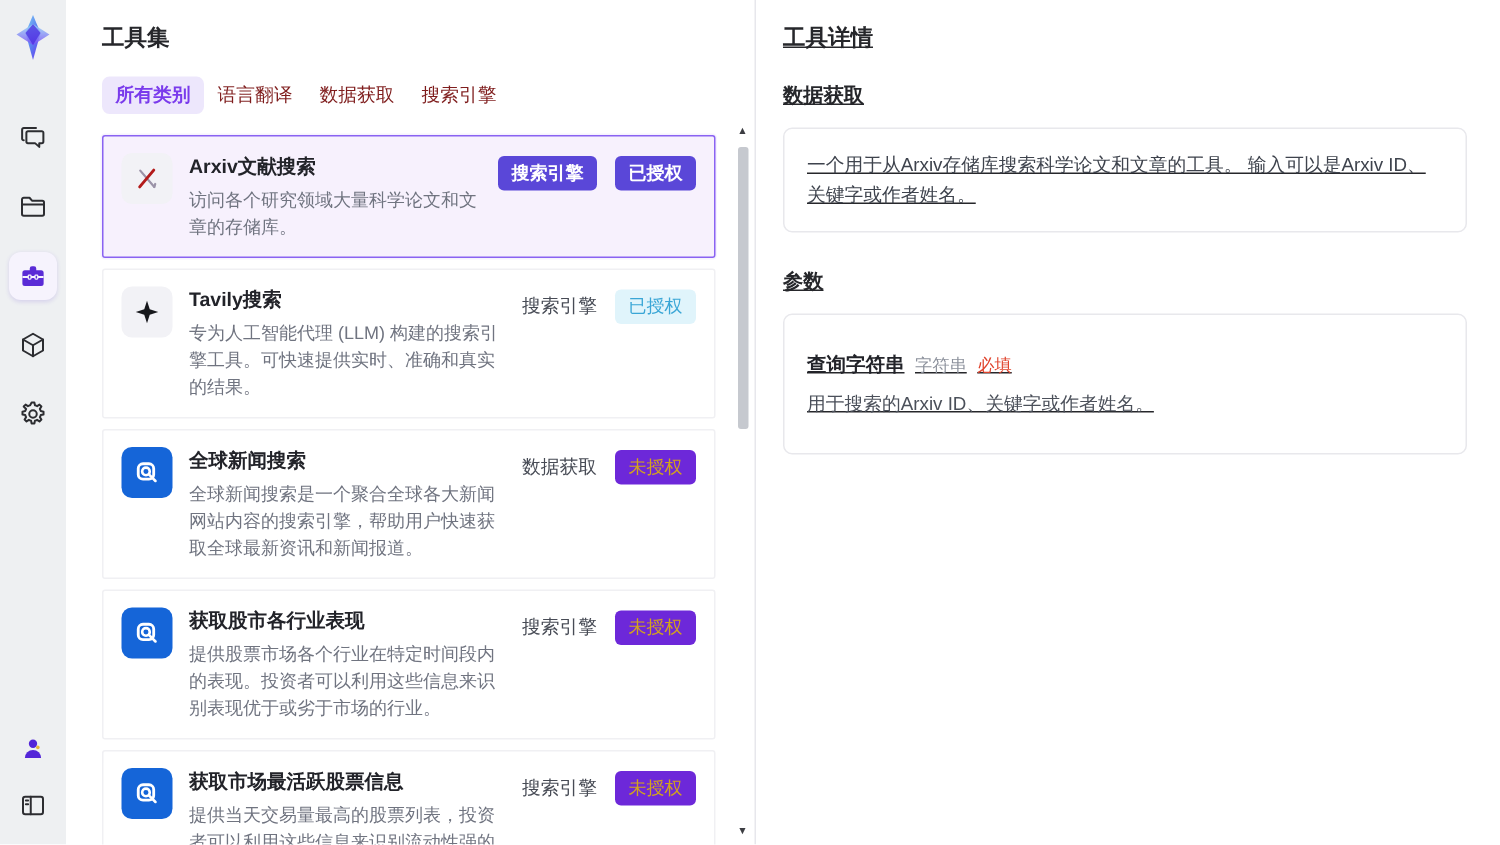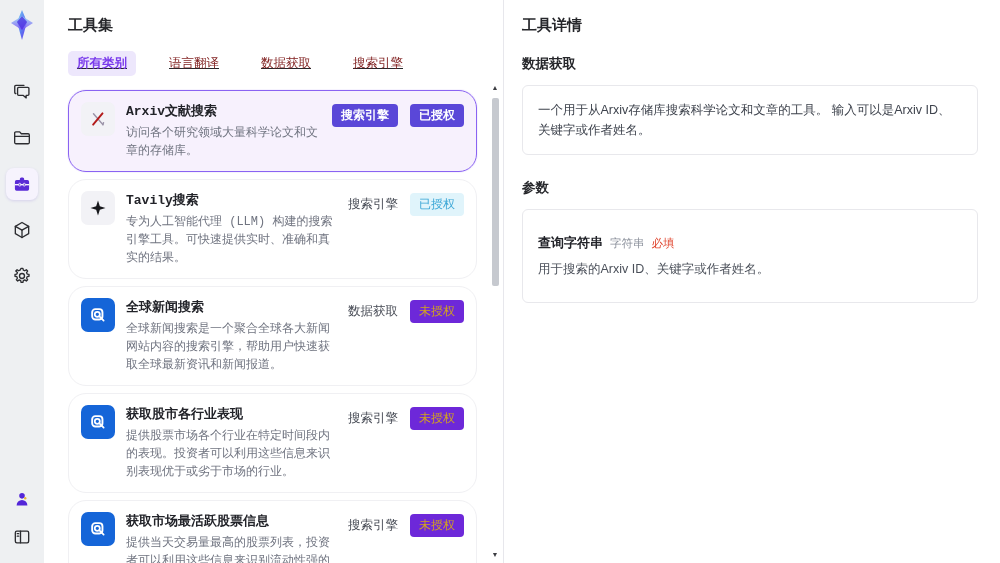--- a/index.html
+++ b/index.html
@@ -11,26 +11,26 @@
   .rail { width:44px; height:100%; background:#eef0f2; display:flex; flex-direction:column; align-items:center; padding:8px 0 10px; flex:0 0 44px; }
   .rail-logo { width:30px; height:34px; margin-bottom:34px; display:flex; align-items:center; justify-content:center; }
   .rail-nav { display:flex; flex-direction:column; align-items:center; gap:14px; }
   .rail-btn { width:32px; height:32px; border-radius:8px; display:flex; align-items:center; justify-content:center; cursor:pointer; }
   .rail-btn.active { background:#f6f3fd; box-shadow:0 1px 3px rgba(80,40,200,.15); }
   .rail-bottom { margin-top:auto; display:flex; flex-direction:column; align-items:center; gap:6px; }
 
   
   .list-panel { width:460px; flex:0 0 460px; height:100%; border-right:1px solid #e7e7ec; position:relative; padding:16px 26px 0 24px; background:#fff; }
   .panel-title { font-size:15px; font-weight:bold; margin-bottom:16px; }
-  .tabs { display:flex; align-items:center; gap:24px; margin-bottom:14px;text-decoration:underline; }
+  .tabs { display:flex; align-items:center; margin-bottom:14px; }
   .tab { font-size:12.5px; color:#7f1d1d; cursor:pointer; padding:4px 9px; border-radius:5px; white-space:nowrap; }
   .tab.active { background:#ede7fc; color:#7a3bec; font-weight:bold; }
 
   .tool-list { display:flex; flex-direction:column; gap:7px; }
-  .tool-card { display:flex; align-items:flex-start; gap:11px; background:#fff; border:1px solid #f0f0f3; border-radius:18px; padding:11px 12px; cursor:pointer;font-family:Liberation Mono, monospace; }
+  .tool-card { display:flex; align-items:flex-start; gap:11px; background:#fff; border:1px solid #f0f0f3; border-radius:2px; padding:11px 12px; cursor:pointer; }
   .tool-card.selected { border:1.5px solid #8a63f2; background:#f7f1fd; box-shadow:0 0 0 1px rgba(138,99,242,.08); }
   .tool-icon { width:34px; height:34px; border-radius:7px; background:#f2f2f6; flex:0 0 34px; display:flex; align-items:center; justify-content:center; font-size:17px; }
   .tool-icon.blue { background:#1565d8; }
   .tool-main { flex:1; min-width:0; max-width:238px; }
   .tool-name { font-size:13px; font-weight:bold; color:#222329; margin-bottom:4px; }
   .tool-desc { font-size:12px; color:#707480; line-height:1.5; }
   .tool-meta { margin-left:auto; display:flex; align-items:center; gap:12px; padding-top:2px; white-space:nowrap; }
   .cat-text { font-size:12.5px; color:#474b55; }
   .badge { font-size:12px; padding:3px 9px; border-radius:4px; display:inline-block; }
   .badge.solid { background:#5a47d8; color:#fff; font-weight:bold; }
@@ -38,21 +38,21 @@
   .badge.warn { background:#6d28d9; color:#d2a31e; }
 
   
   .scrollbar { position:absolute; right:3px; top:84px; bottom:4px; width:10px; display:flex; flex-direction:column; align-items:center; }
   .sb-arrow { font-size:7px; color:#3c3d42; line-height:8px; cursor:pointer; }
   .sb-track { flex:1; width:8px; position:relative; }
   .sb-thumb { position:absolute; top:6px; left:0.5px; width:7px; height:188px; background:#c6c9cf; border-radius:2px; cursor:pointer; }
   .sb-arrow.down { margin-top:auto; }
 
   
-  .detail-panel { flex:1; height:100%; padding:16px 22px 0 18px; background:#fff; position:relative; }
+  .detail-panel { flex:1; height:100%; padding:16px 22px 0 18px; background:#fff; position:relative;text-decoration:underline; }
   .detail-title { font-size:15px; font-weight:bold; margin-bottom:20px; }
   .section-heading { font-size:13.5px; font-weight:bold; margin-bottom:12px; }
   .intro-box { border:1px solid #e8e8ec; border-radius:6px; padding:14px 15px; font-size:12.5px; color:#3e434d; line-height:1.6; margin-bottom:24px; }
   .param-box { border:1px solid #e8e8ec; border-radius:6px; padding:24px 15px; }
   .param-head { display:flex; align-items:baseline; gap:7px; margin-bottom:9px; }
   .param-name { font-size:13px; font-weight:bold; color:#222329; }
   .param-type { font-size:11.5px; color:#8c919c; }
   .param-required { font-size:11.5px; color:#e0432c; }
   .param-desc { font-size:12.5px; color:#4b505a; }
 

